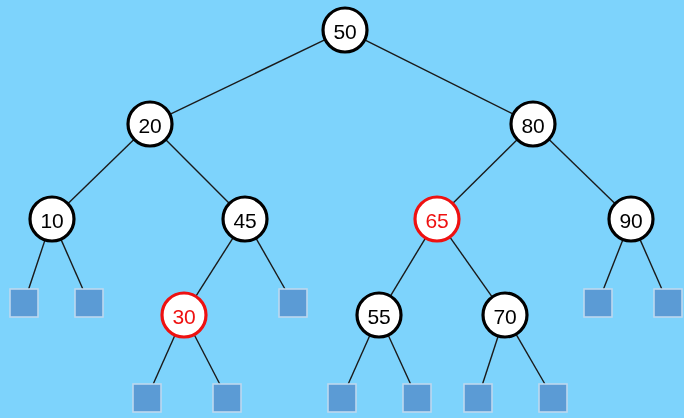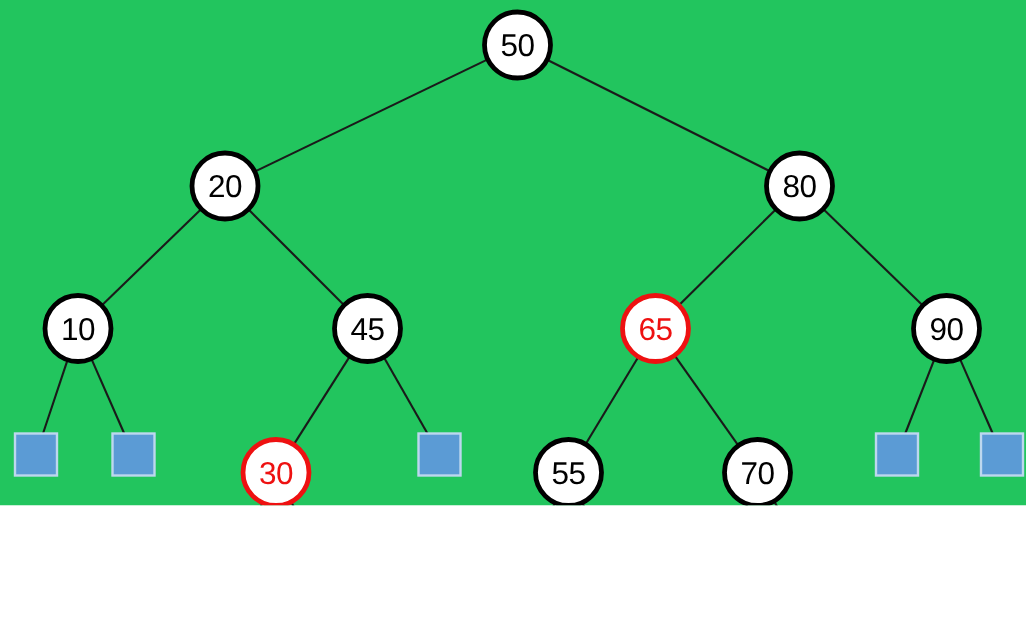--- a/index.html
+++ b/index.html
@@ -3,22 +3,22 @@
 <meta charset="utf-8">
 <style>
   html, body {
     margin: 0;
     padding: 0;
     background: #ffffff;
   }
   #canvas {
     position: relative;
     width: 684px;
-    height: 337px;
-    background: #22c55e;
+    height: 418px;
+    background: #7dd3fc;
     overflow: hidden;
     font-family: "Liberation Sans", sans-serif;
   }
   #tree-svg {
     position: absolute;
     left: 0;
     top: 0;
     width: 684px;
     height: 419px;
   }

